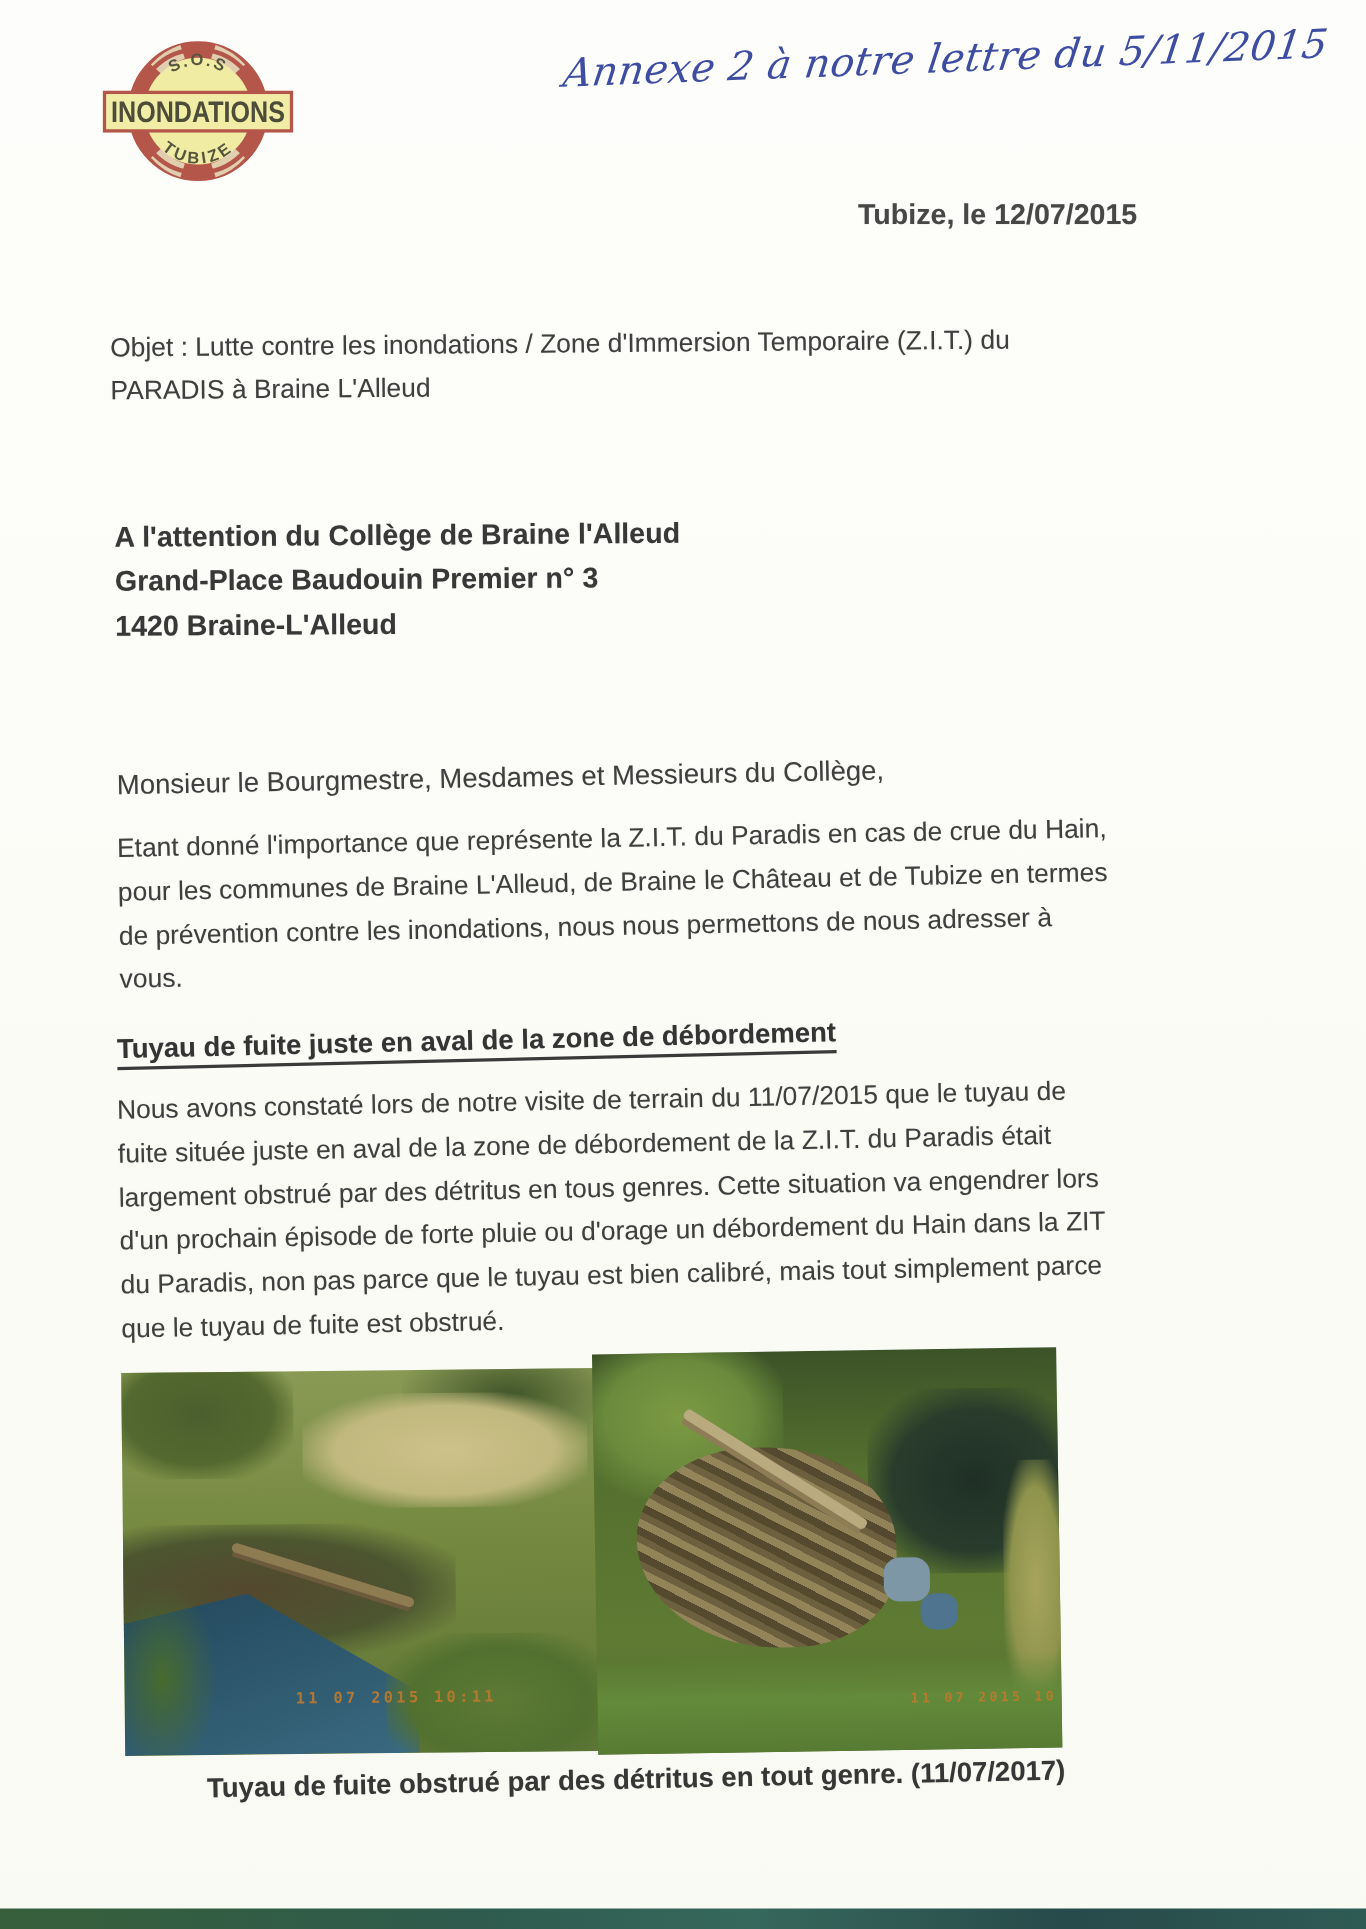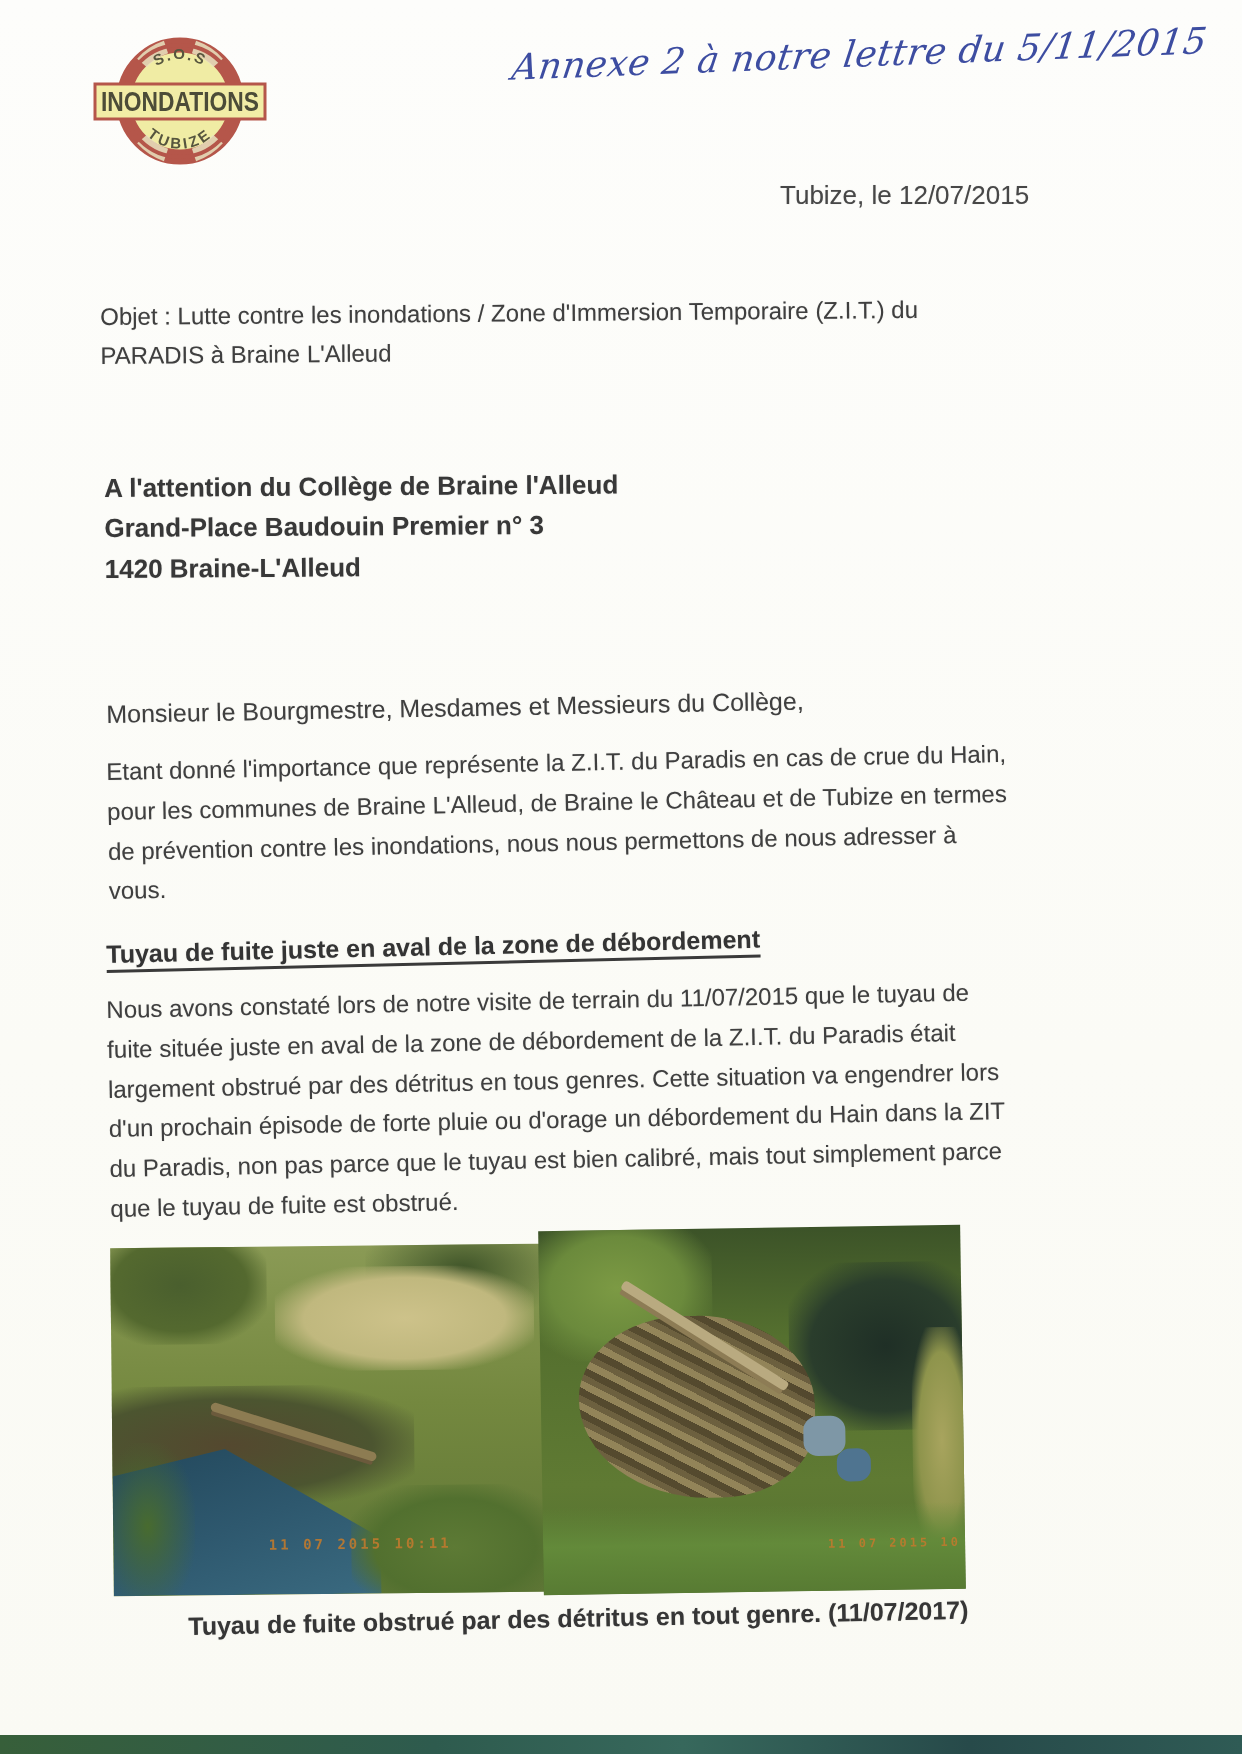--- a/index.html
+++ b/index.html
@@ -15,21 +15,21 @@
   .handwritten{
     left:512px;top:36px;width:560px;
     font-family:"DejaVu Serif",serif;
     font-style:italic;font-size:36px;color:#3d4da1;
     transform:rotate(-2.2deg) skewX(-10deg);
     letter-spacing:.5px;white-space:nowrap;
   }
   
   .logo{left:92px;top:30px;width:176px;height:146px;}
   
-  .dateline{left:780px;top:180px;font-size:26px;color:#474747;text-shadow:0 0 1px rgba(80,80,80,.3);}
+  .dateline{left:780px;top:180px;font-size:26px;color:#474747;text-shadow:0 0 1px rgba(80,80,80,.3);font-weight:bold;}
   
   .subject{left:100px;top:298px;width:905px;font-size:24px;line-height:1.62;
     transform:rotate(-0.5deg);transform-origin:left top;text-shadow:0 0 1px rgba(80,80,80,.3);}
   
   .recipient{left:104px;top:468px;font-size:26px;font-weight:bold;line-height:1.55;color:#383838;
     transform:rotate(-0.4deg);transform-origin:left top;text-shadow:0 0 1px rgba(60,60,60,.3);}
   
   .salutation{left:106px;top:700px;font-size:25px;
     transform:rotate(-1.1deg);transform-origin:left top;text-shadow:0 0 1px rgba(80,80,80,.3);}
   

